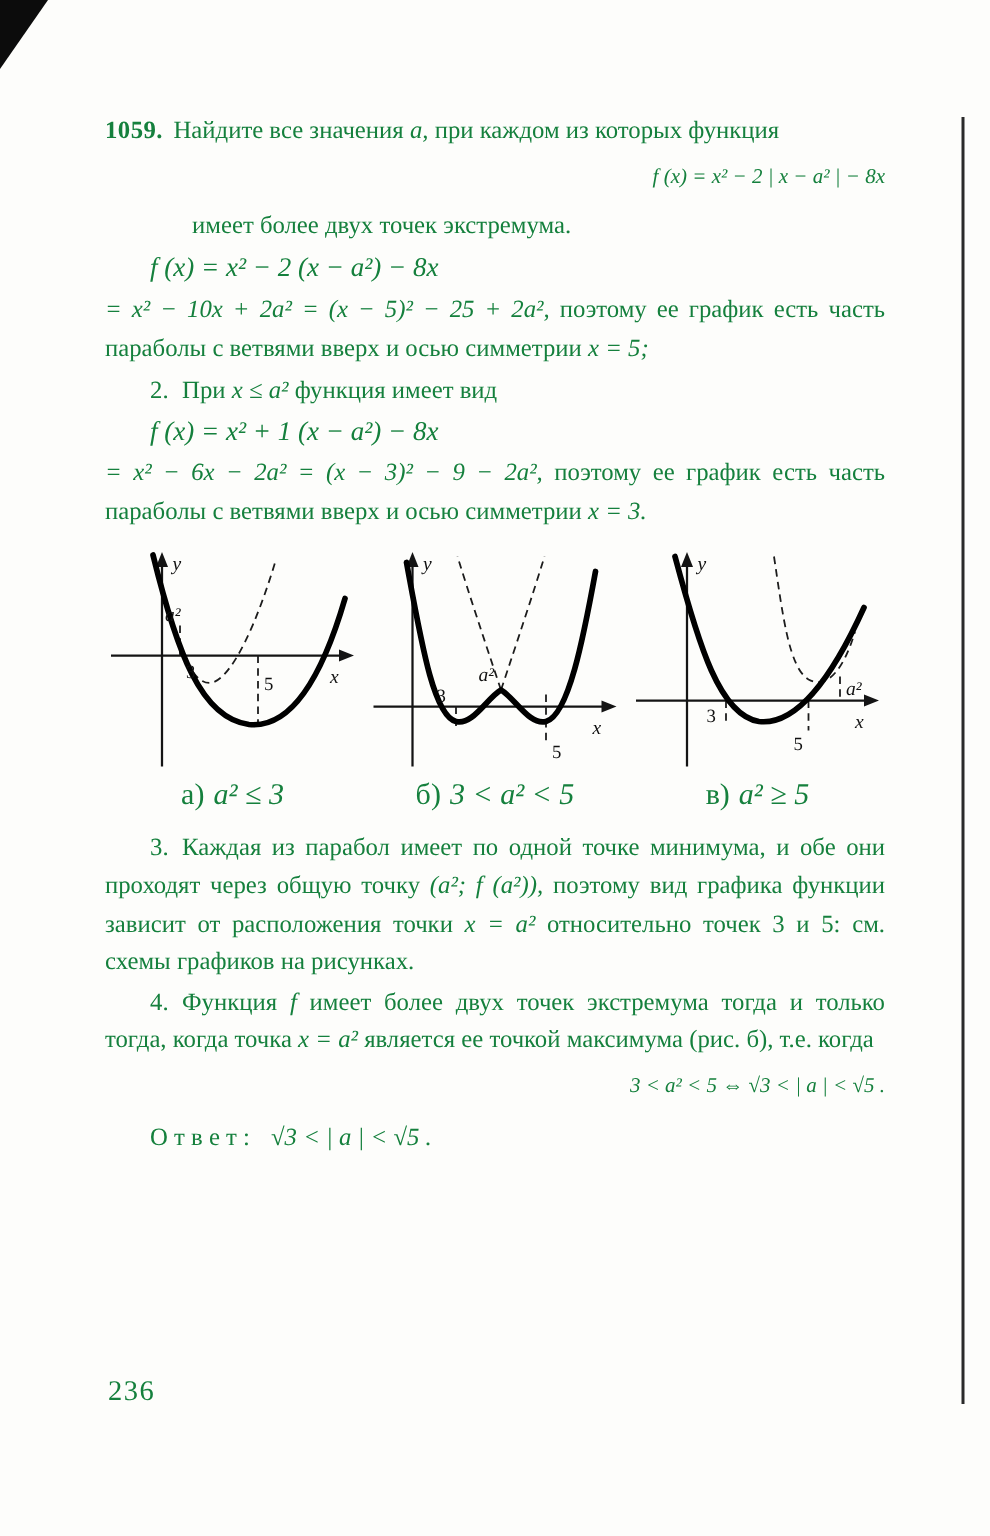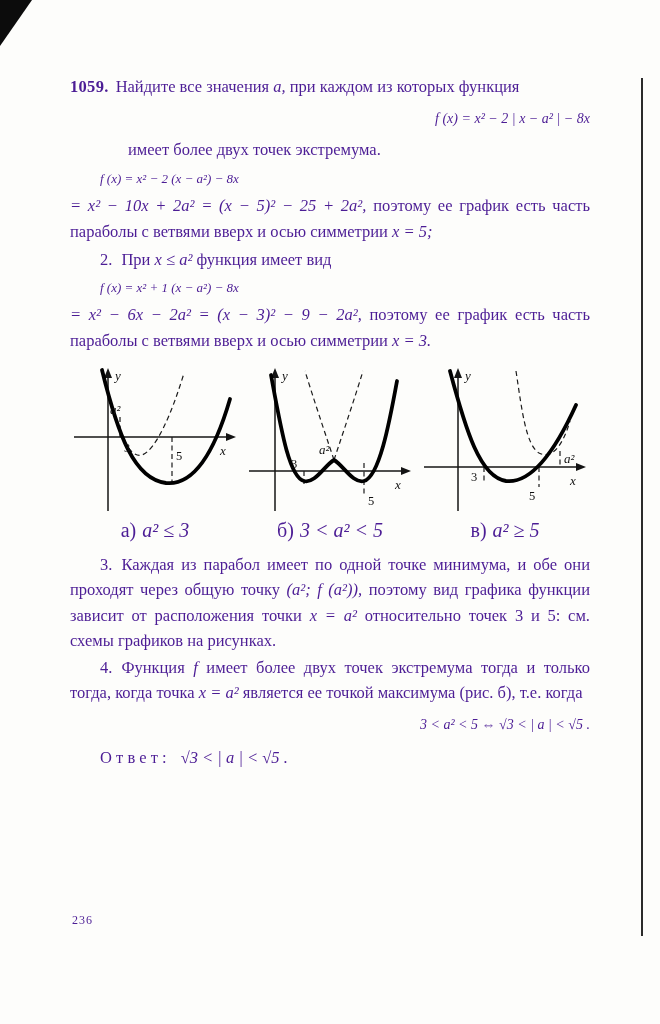--- a/index.html
+++ b/index.html
@@ -5,21 +5,21 @@
   html,body { margin:0; padding:0; }
   body {
     width:660px; height:1024px;
     background:#f3f2ee;
     font-family:"Liberation Serif","DejaVu Serif",serif;
   }
   .page {
     position:relative;
     width:660px; height:1024px;
     background:#fdfdfb;
-    color:#4c1d95;
+    color:#15803d;
     overflow:hidden;
   }
   .corner-mark {
     position:absolute; top:0; left:0;
     width:0; height:0;
     border-top:46px solid #0c0c0c;
     border-right:32px solid transparent;
   }
   .edge-line {
     position:absolute; right:17px; top:78px;
@@ -29,39 +29,39 @@
   .content {
     position:absolute; left:70px; top:74px; width:520px;
     font-size:16.5px; line-height:25.5px;
   }
   p { margin:0 0 3px 0; }
   .m, i { font-style:italic; }
   .bold { font-weight:700; margin-right:7px; letter-spacing:0.3px; }
   .hang { width:465px; padding-left:58px; text-indent:-58px; text-align:justify; }
   .indented { margin-left:58px; }
   .formula-center { text-align:right; font-size:14px; margin:6px 0 6px 0; }
-  .formula-left { margin:2px 0 2px 30px; font-size:13px; }
+  .formula-left { margin:2px 0 2px 30px; font-size:18px; }
   .heading-sp { margin:8px 0 6px 30px; }
   .step-intro { margin:2px 0 2px 30px; }
   .stepnum { margin-right:9px; }
   .just { text-align:justify; }
   .indent-first { text-indent:30px; text-align:justify; margin-bottom:1px; }
   .figures {
     display:flex; justify-content:space-between;
     margin:12px 0 8px 0; padding:0 2px;
   }
   .fig { margin:0; width:166px; }
   .fig svg { display:block; }
   .fig-caption { text-align:center; font-size:20px; margin-top:3px; }
   .fig-caption .cap-label { margin-right:6px; }
   .answer { margin:8px 0 0 30px; }
   .answer-label { margin-right:14px; }
   .page-number {
-    position:absolute; left:72px; bottom:96px;
-    font-size:12px; letter-spacing:1px;
+    position:absolute; left:72px; bottom:85px;
+    font-size:19px; letter-spacing:1px;
   }
   
   .axis { stroke:#141414; stroke-width:1.5; }
   .curve { stroke:#000; stroke-width:3.8; fill:none; stroke-linecap:round; }
   .dashed { stroke:#1c1c1c; stroke-width:1.2; fill:none; stroke-dasharray:5 3.5; }
   .arrow { fill:#141414; stroke:none; }
   .glab { font-family:"Liberation Serif","DejaVu Serif",serif; font-style:italic; font-size:13px; fill:#111; }
   .gnum { font-family:"Liberation Serif","DejaVu Serif",serif; font-size:12.5px; fill:#111; }
 </style>
 </head>

